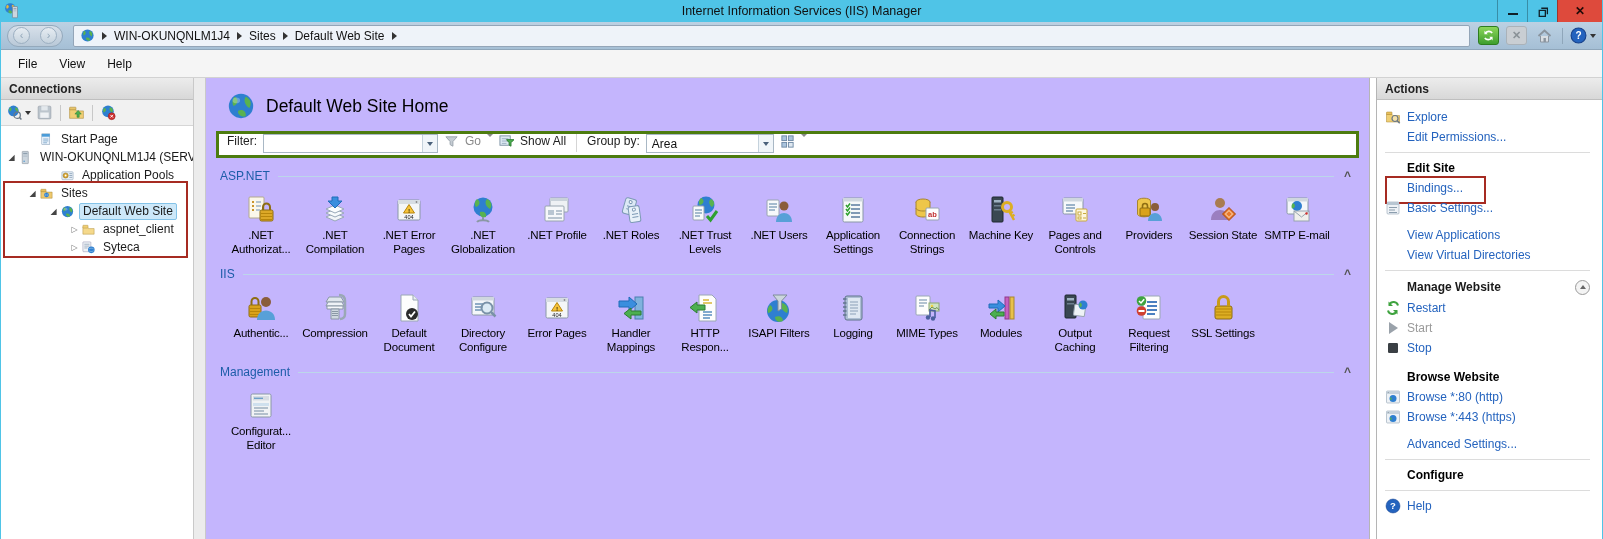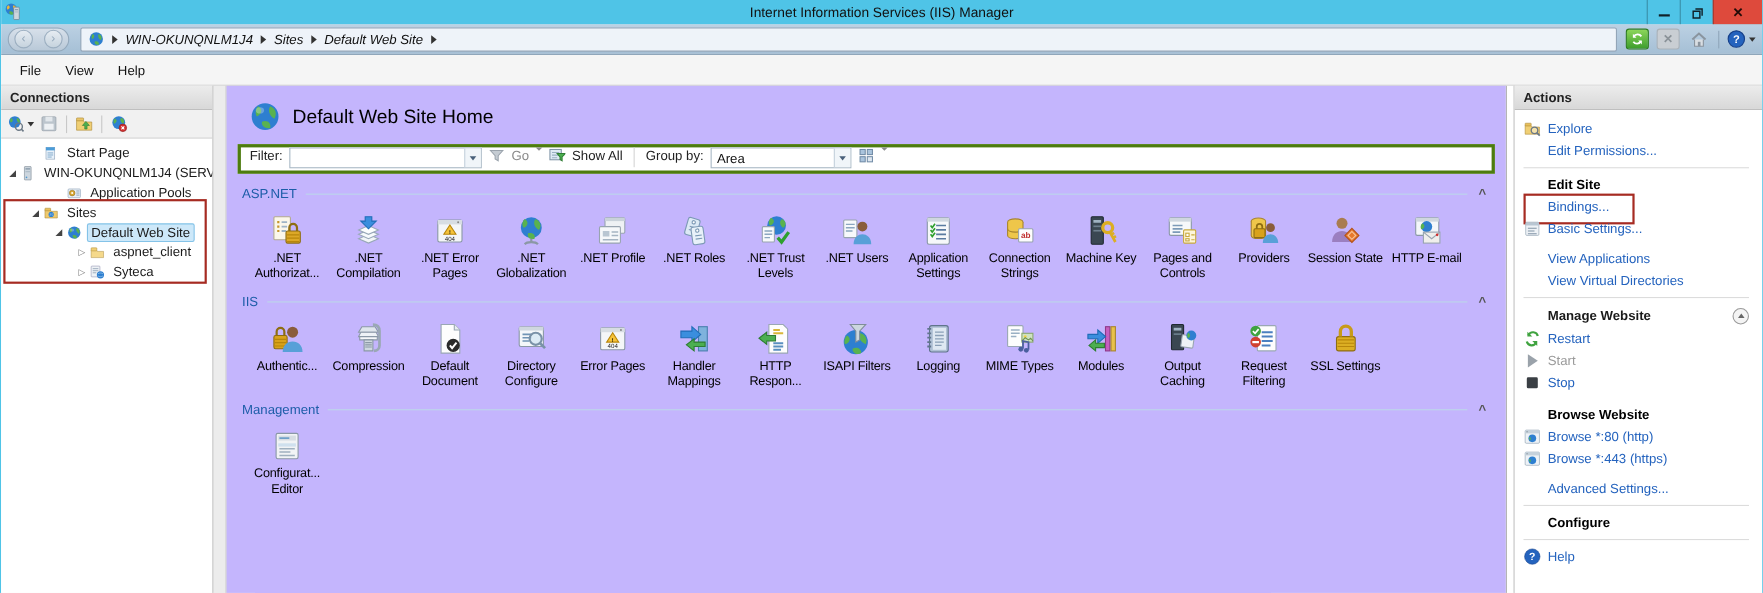--- a/index.html
+++ b/index.html
@@ -24,21 +24,21 @@
   .winbtn.close{width:45px;background:#de4a3c;}
   .glyph-min{width:10px;height:0;border-top:2.5px solid #102028;margin-top:6px;}
   .glyph-x{font-size:12px;font-weight:bold;color:#200b08;line-height:1;}
 
   
   .addrbar{height:28px;background:linear-gradient(#bcd1e3,#a5bfd5);display:flex;align-items:center;padding:0 6px;border-bottom:1px solid #8fa6ba;}
   .navpill{width:56px;height:22px;border-radius:11px;background:linear-gradient(#d7e0ea,#b9c9d8);border:1px solid #94a9bc;display:flex;align-items:center;justify-content:space-around;margin-right:10px;}
   .navbtn{width:17px;height:17px;border-radius:50%;border:1px solid #9cafc1;background:linear-gradient(#e6ecf2,#c6d3de);color:#93a7ba;font-size:11px;line-height:15px;text-align:center;}
   .crumbfield{flex:1;height:22px;background:#eef3f9;border:1px solid #93a5b8;border-radius:2px;display:flex;align-items:center;padding:0 6px;gap:7px;margin-right:8px;}
   .crumbfield svg{width:15px;height:15px;}
-  .crumb{color:#111;font-style:italic;}
+  .crumb{color:#111;}
   .crumb-sep{width:0;height:0;border-left:5px solid #333;border-top:4px solid transparent;border-bottom:4px solid transparent;}
   .addr-tools{display:flex;align-items:center;gap:7px;}
   .addr-ico{width:21px;height:19px;display:flex;align-items:center;justify-content:center;border-radius:3px;}
   .addr-ico.refresh{background:linear-gradient(#8cd65a,#3e9e2d);border:1px solid #2e7d1f;}
   .addr-ico.stopx{background:#c9ced3;border:1px solid #aab2b9;color:#8a9298;font-weight:bold;font-size:11px;}
   .addr-sep{width:1px;height:16px;background:#8fa6ba;}
   .helpwrap{display:flex;align-items:center;gap:3px;}
   .caret{width:0;height:0;border-top:4px solid #333;border-left:3.5px solid transparent;border-right:3.5px solid transparent;}
 
   
@@ -544,21 +544,21 @@
                 <svg viewBox="0 0 32 32">
                   <rect x="6" y="4" width="21" height="16" rx="1.5" fill="#f4f7fa" stroke="#8a98a6"></rect>
                   <rect x="6" y="4" width="21" height="3.5" fill="#cfd7df"></rect>
                   <circle cx="16" cy="12" r="5" fill="#2e7fd0"></circle>
                   <path d="M12 9c3 1.5 2.5 5-1 5.5-1-2-.5-4 1-5.5z" fill="#59b24f"></path>
                   <rect x="13" y="17" width="15" height="10" fill="#f0efec" stroke="#98a4b0"></rect>
                   <path d="M13 17l7.5 6 7.5-6" fill="none" stroke="#98a4b0"></path>
                   <circle cx="25.5" cy="19.5" r="1.2" fill="#d03030"></circle>
                 </svg>
               </div>
-              <div class="fl">HTTP E-mail</div>
+              <div class="fl">SMTP E-mail</div>
             </div>
           </div>
           <div class="sect-head">
             <span class="sect-name">IIS</span>
             <span class="sect-line"></span>
             <span class="sect-chev">^</span>
           </div>
           <div class="items-row">
             <div class="feat">
               <div class="fi">

